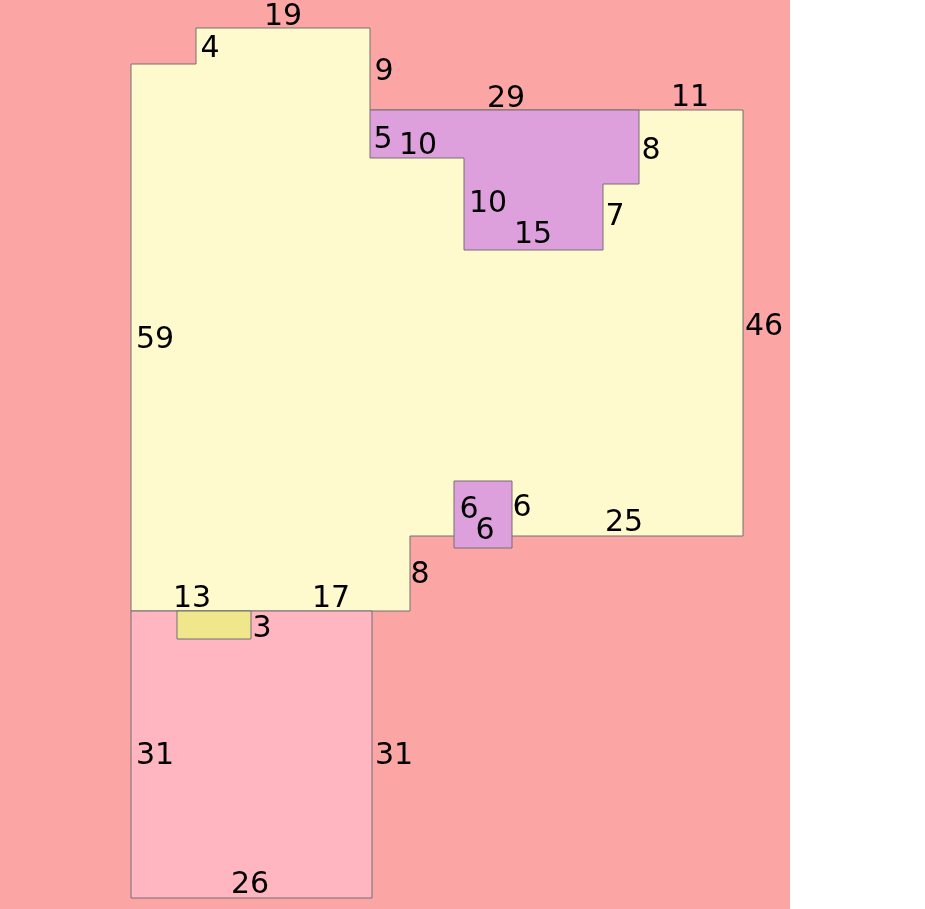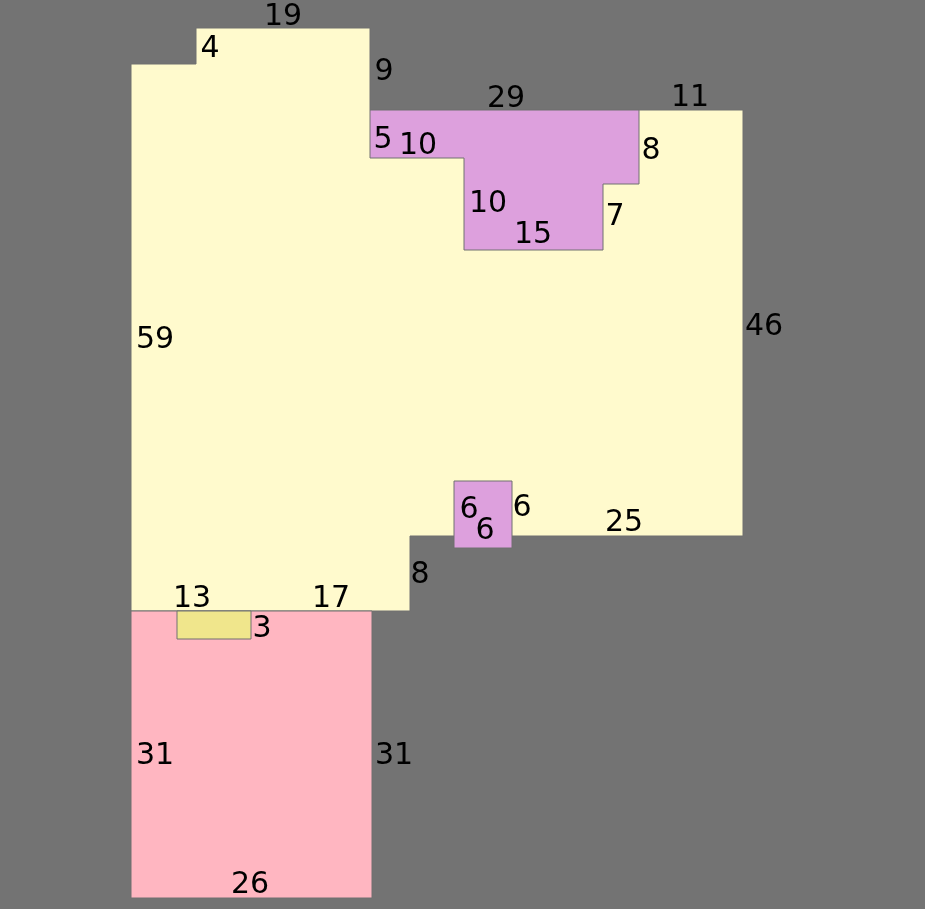--- a/index.html
+++ b/index.html
@@ -2,23 +2,23 @@
 <html><head>
 <meta charset="utf-8">
 <style>
   html, body {
     margin: 0;
     padding: 0;
     background: #ffffff;
   }
   .canvas {
     position: relative;
-    width: 925px;
+    width: 790px;
     height: 909px;
-    background: #737373;
+    background: #fca5a5;
     overflow: hidden;
   }
   svg text {
     font-family: "DejaVu Sans", "Liberation Sans", sans-serif;
     font-size: 30px;
     fill: #000000;
   }
 </style>
 </head>
 <body>

